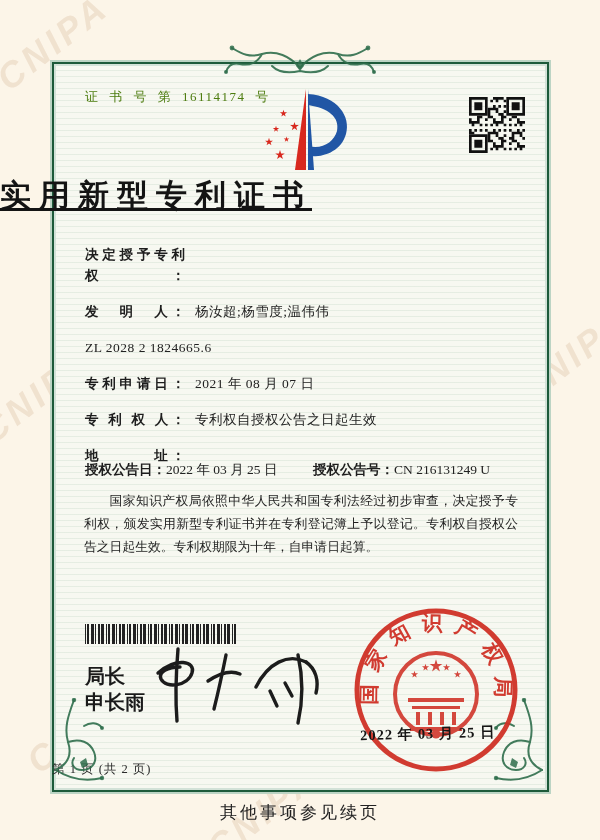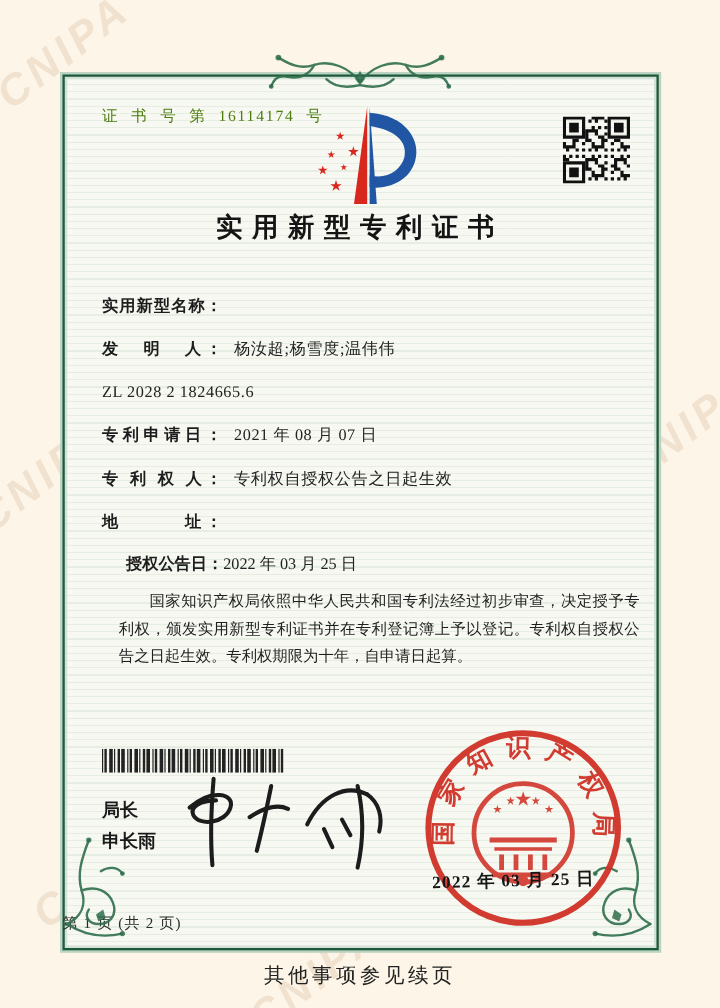--- a/index.html
+++ b/index.html
@@ -19,35 +19,35 @@
     background:
       repeating-linear-gradient(180deg, rgba(125,170,140,0.14) 0 1px, rgba(0,0,0,0) 1px 6px),
       #f7f8f1;
     border:2px solid #1d5a3a;
     box-shadow:0 0 0 2px #bcd4c4, inset 0 0 0 2px #d3e2d8;
   }
   .cert-no{position:absolute; left:85px; top:88px; font-size:13px; letter-spacing:1.5px; word-spacing:5px; color:#4d7c0f;}
   .logo{position:absolute; left:250px; top:84px; width:104px; height:90px;}
   .qr{position:absolute; left:469px; top:97px; width:56px; height:56px;}
   .title{
-    position:absolute; left:0; right:0; top:175px; text-align:center;
-    font-size:22px; font-weight:bold; letter-spacing:8px; color:#141414;
+    position:absolute; left:0; right:0; top:175px; text-align:left;
+    font-size:31px; font-weight:bold; letter-spacing:8px; color:#141414;text-decoration:underline;
   }
   .fields{position:absolute; left:85px; top:244px; width:436px;}
   .f-row{display:flex; margin-bottom:15px; font-size:13.5px; line-height:21px;}
   .f-label{flex:none; width:100px; margin-right:10px; text-align:justify; text-align-last:justify; color:#1d1d1d; font-weight:600;}
   .f-value{letter-spacing:0.5px; color:#222;}
   .grant-row{position:absolute; left:85px; top:459px; width:436px; display:flex; font-size:13.5px; line-height:21px;}
-  .grant-left{flex:none; width:228px;margin-left:20px;}
+  .grant-left{flex:none; width:228px;}
   .grant-row b{font-weight:600; color:#1d1d1d;}
-  .paras{position:absolute; left:84px; top:490px; width:434px; font-size:12.8px; line-height:23px; color:#1e1e1e; text-align:justify;margin-left:15px;}
+  .paras{position:absolute; left:84px; top:490px; width:434px; font-size:12.8px; line-height:23px; color:#1e1e1e; text-align:justify;}
   .paras p{margin:0 0 3px 0; text-indent:2em;}
   .barcode{position:absolute; left:85px; top:624px; width:156px; height:20px;}
   .signer{position:absolute; left:85px; top:663px; font-family:"Liberation Sans","DejaVu Sans",sans-serif;
-          font-size:15px; font-weight:700; color:#1a1a1a; line-height:26px; z-index:6;}
+          font-size:20px; font-weight:700; color:#1a1a1a; line-height:26px; z-index:6;}
   .sig{position:absolute; left:128px; top:633px; width:215px; height:105px; z-index:5;}
   .seal{position:absolute; left:352px; top:606px; width:168px; height:168px; z-index:4; opacity:0.95;}
   .seal-date{
     position:absolute; left:360px; top:724px; width:170px; z-index:7;
     font-size:14.5px; font-weight:600; color:#161616; letter-spacing:1px; transform:rotate(-1.5deg);
   }
   .page-num{position:absolute; left:52px; width:429px; top:761px; text-align:left; font-size:12.5px; color:#2a2a2a; letter-spacing:1px;}
   .note{position:absolute; left:0; right:0; top:801px; text-align:center; font-size:17px; letter-spacing:3px; color:#222;}
   .orn{position:absolute; z-index:3; pointer-events:none;}
 </style>
@@ -136,21 +136,21 @@
       <path d="M23.4,0.0h2.6v2.6h-2.6zM26.0,0.0h2.6v2.6h-2.6zM28.6,0.0h2.6v2.6h-2.6zM31.2,0.0h2.6v2.6h-2.6zM20.8,2.6h2.6v2.6h-2.6zM26.0,2.6h2.6v2.6h-2.6zM33.8,2.6h2.6v2.6h-2.6zM23.4,7.8h2.6v2.6h-2.6zM28.6,7.8h2.6v2.6h-2.6zM33.8,7.8h2.6v2.6h-2.6zM18.2,10.4h2.6v2.6h-2.6zM20.8,10.4h2.6v2.6h-2.6zM23.4,10.4h2.6v2.6h-2.6zM26.0,10.4h2.6v2.6h-2.6zM18.2,13.0h2.6v2.6h-2.6zM26.0,13.0h2.6v2.6h-2.6zM33.8,13.0h2.6v2.6h-2.6zM18.2,15.6h2.6v2.6h-2.6zM28.6,15.6h2.6v2.6h-2.6zM31.2,15.6h2.6v2.6h-2.6zM7.8,18.2h2.6v2.6h-2.6zM10.4,18.2h2.6v2.6h-2.6zM18.2,18.2h2.6v2.6h-2.6zM20.8,18.2h2.6v2.6h-2.6zM31.2,18.2h2.6v2.6h-2.6zM33.8,18.2h2.6v2.6h-2.6zM41.6,18.2h2.6v2.6h-2.6zM44.2,18.2h2.6v2.6h-2.6zM0.0,20.8h2.6v2.6h-2.6zM7.8,20.8h2.6v2.6h-2.6zM15.6,20.8h2.6v2.6h-2.6zM23.4,20.8h2.6v2.6h-2.6zM31.2,20.8h2.6v2.6h-2.6zM39.0,20.8h2.6v2.6h-2.6zM46.8,20.8h2.6v2.6h-2.6zM0.0,23.4h2.6v2.6h-2.6zM2.6,23.4h2.6v2.6h-2.6zM5.2,23.4h2.6v2.6h-2.6zM7.8,23.4h2.6v2.6h-2.6zM23.4,23.4h2.6v2.6h-2.6zM26.0,23.4h2.6v2.6h-2.6zM28.6,23.4h2.6v2.6h-2.6zM31.2,23.4h2.6v2.6h-2.6zM46.8,23.4h2.6v2.6h-2.6zM49.4,23.4h2.6v2.6h-2.6zM52.0,23.4h2.6v2.6h-2.6zM2.6,26.0h2.6v2.6h-2.6zM10.4,26.0h2.6v2.6h-2.6zM15.6,26.0h2.6v2.6h-2.6zM20.8,26.0h2.6v2.6h-2.6zM26.0,26.0h2.6v2.6h-2.6zM33.8,26.0h2.6v2.6h-2.6zM39.0,26.0h2.6v2.6h-2.6zM44.2,26.0h2.6v2.6h-2.6zM49.4,26.0h2.6v2.6h-2.6zM0.0,31.2h2.6v2.6h-2.6zM5.2,31.2h2.6v2.6h-2.6zM10.4,31.2h2.6v2.6h-2.6zM15.6,31.2h2.6v2.6h-2.6zM23.4,31.2h2.6v2.6h-2.6zM28.6,31.2h2.6v2.6h-2.6zM33.8,31.2h2.6v2.6h-2.6zM39.0,31.2h2.6v2.6h-2.6zM46.8,31.2h2.6v2.6h-2.6zM52.0,31.2h2.6v2.6h-2.6zM0.0,33.8h2.6v2.6h-2.6zM2.6,33.8h2.6v2.6h-2.6zM18.2,33.8h2.6v2.6h-2.6zM20.8,33.8h2.6v2.6h-2.6zM23.4,33.8h2.6v2.6h-2.6zM26.0,33.8h2.6v2.6h-2.6zM41.6,33.8h2.6v2.6h-2.6zM44.2,33.8h2.6v2.6h-2.6zM46.8,33.8h2.6v2.6h-2.6zM49.4,33.8h2.6v2.6h-2.6zM18.2,36.4h2.6v2.6h-2.6zM26.0,36.4h2.6v2.6h-2.6zM33.8,36.4h2.6v2.6h-2.6zM41.6,36.4h2.6v2.6h-2.6zM49.4,36.4h2.6v2.6h-2.6zM18.2,39.0h2.6v2.6h-2.6zM28.6,39.0h2.6v2.6h-2.6zM31.2,39.0h2.6v2.6h-2.6zM39.0,39.0h2.6v2.6h-2.6zM41.6,39.0h2.6v2.6h-2.6zM52.0,39.0h2.6v2.6h-2.6zM18.2,41.6h2.6v2.6h-2.6zM20.8,41.6h2.6v2.6h-2.6zM31.2,41.6h2.6v2.6h-2.6zM33.8,41.6h2.6v2.6h-2.6zM41.6,41.6h2.6v2.6h-2.6zM44.2,41.6h2.6v2.6h-2.6zM23.4,44.2h2.6v2.6h-2.6zM31.2,44.2h2.6v2.6h-2.6zM39.0,44.2h2.6v2.6h-2.6zM46.8,44.2h2.6v2.6h-2.6zM23.4,46.8h2.6v2.6h-2.6zM26.0,46.8h2.6v2.6h-2.6zM28.6,46.8h2.6v2.6h-2.6zM31.2,46.8h2.6v2.6h-2.6zM46.8,46.8h2.6v2.6h-2.6zM49.4,46.8h2.6v2.6h-2.6zM52.0,46.8h2.6v2.6h-2.6zM20.8,49.4h2.6v2.6h-2.6zM26.0,49.4h2.6v2.6h-2.6zM33.8,49.4h2.6v2.6h-2.6zM39.0,49.4h2.6v2.6h-2.6zM44.2,49.4h2.6v2.6h-2.6zM49.4,49.4h2.6v2.6h-2.6z" fill="#111"></path>
       <path d="M0,0h18.2v18.2h-18.2z M2.6,2.6v13h13v-13z M5.2,5.2h7.800000000000001v7.800000000000001h-7.800000000000001z" fill="#111" fill-rule="evenodd"></path>
       <path d="M36.4,0h18.2v18.2h-18.2z M39,2.6v13h13v-13z M41.6,5.2h7.800000000000001v7.800000000000001h-7.800000000000001z" fill="#111" fill-rule="evenodd"></path>
       <path d="M0,36.4h18.2v18.2h-18.2z M2.6,39v13h13v-13z M5.2,41.6h7.800000000000001v7.800000000000001h-7.800000000000001z" fill="#111" fill-rule="evenodd"></path>
     </svg>
 
   <div class="title">实用新型专利证书</div>
 
   <div class="fields">
     <div class="f-row">
-      <span class="f-label">实用新型名称：</span>
+      <span class="f-label">决定授予专利权：</span>
     </div>
     <div class="f-row">
       <span class="f-label">发　明　人：</span>
       <span class="f-value">杨汝超;杨雪度;温伟伟</span>
     </div>
     <div class="f-row">
       <span class="f-value">ZL 2028 2 1824665.6</span>
     </div>
     <div class="f-row">
       <span class="f-label">专利申请日：</span>
@@ -160,20 +160,21 @@
       <span class="f-label">专 利 权 人：</span>
       <span class="f-value">专利权自授权公告之日起生效</span>
     </div>
     <div class="f-row">
       <span class="f-label">地　　　址：</span>
     </div>
   </div>
 
   <div class="grant-row">
     <span class="grant-left"><b>授权公告日：</b><span>2022 年 03 月 25 日</span></span>
+    <span><b>授权公告号：</b><span>CN 216131249 U</span></span>
   </div>
 
   <div class="paras">
     <p>国家知识产权局依照中华人民共和国专利法经过初步审查，决定授予专利权，颁发实用新型专利证书并在专利登记簿上予以登记。专利权自授权公告之日起生效。专利权期限为十年，自申请日起算。</p>
   </div>
 
   <svg id="barcode-svg" class="barcode" viewBox="0 0 156 20" preserveAspectRatio="none">
       <path d="M0,0h1v20h-1zM2,0h2v20h-2zM6,0h3v20h-3zM10,0h1v20h-1zM13,0h2v20h-2zM16,0h3v20h-3zM21,0h1v20h-1zM23,0h2v20h-2zM27,0h3v20h-3zM31,0h1v20h-1zM34,0h2v20h-2zM37,0h3v20h-3zM42,0h1v20h-1zM44,0h2v20h-2zM48,0h3v20h-3zM52,0h1v20h-1zM55,0h2v20h-2zM58,0h3v20h-3zM63,0h1v20h-1zM65,0h2v20h-2zM69,0h3v20h-3zM73,0h1v20h-1zM76,0h2v20h-2zM79,0h3v20h-3zM84,0h1v20h-1zM86,0h2v20h-2zM90,0h3v20h-3zM94,0h1v20h-1zM97,0h2v20h-2zM100,0h3v20h-3zM105,0h1v20h-1zM107,0h2v20h-2zM111,0h3v20h-3zM115,0h1v20h-1zM118,0h2v20h-2zM121,0h3v20h-3zM126,0h1v20h-1zM128,0h2v20h-2zM132,0h3v20h-3zM136,0h1v20h-1zM139,0h2v20h-2zM142,0h3v20h-3zM147,0h1v20h-1zM149,0h2v20h-2z" fill="#222"></path>
     </svg>
 

